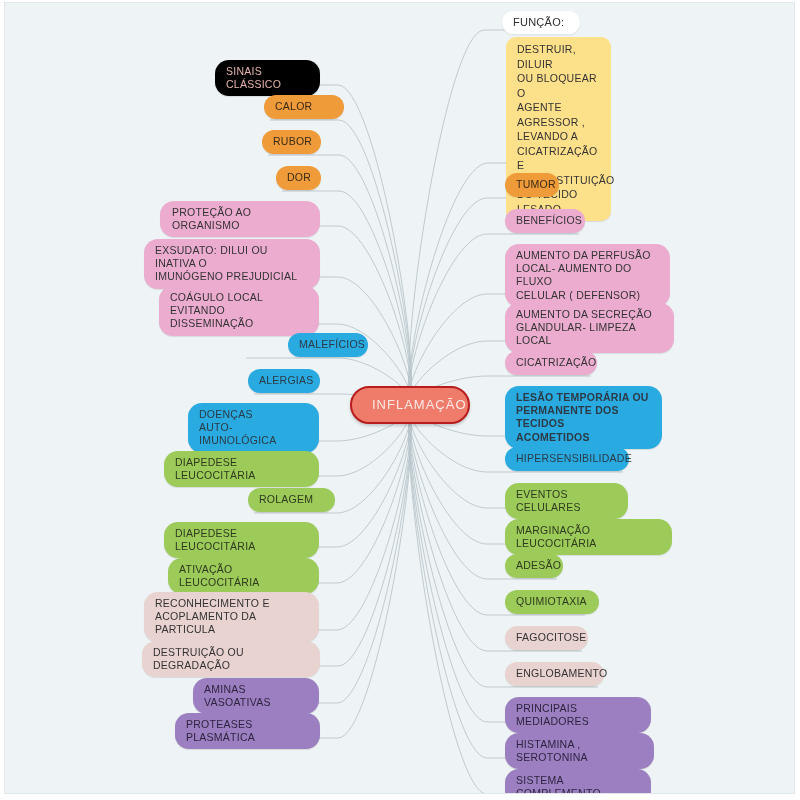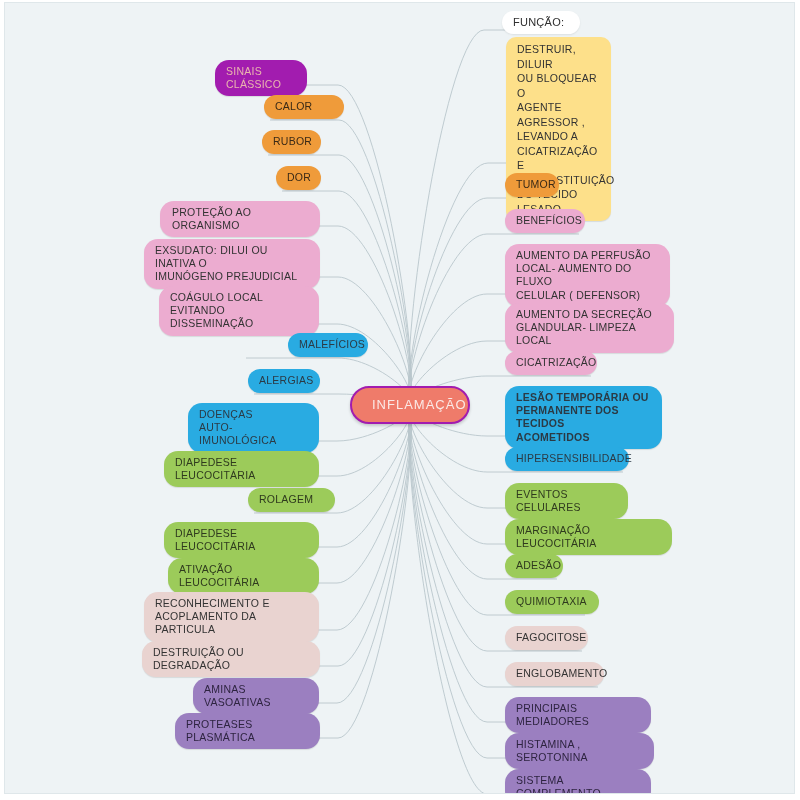--- a/index.html
+++ b/index.html
@@ -30,21 +30,21 @@
     font-size:10.5px;
     line-height:13.2px;
     letter-spacing:.25px;
     color:#333333;
     white-space:pre-line;
     text-align:left;
     box-shadow:0 1px 1px rgba(0,0,0,.10);
   }
   .node.center{
     border-radius:22px;
-    border:2px solid #a21caf;
+    border:2px solid #b91c1c;
     color:#fbe9e6;
     font-size:13px;
     letter-spacing:1px;
     padding:10px 20px;
     box-shadow:0 2px 3px rgba(0,0,0,.18);
   }
   .node.func-label{
     border-radius:13px;
     color:#2f2f2f;
     font-size:11px;
@@ -103,21 +103,21 @@
       <div class="node func-label" style="left: 497px; top: 2px; width: 78px; min-height: 22px; background: rgb(255, 255, 255); color: rgb(47, 47, 47);">FUNÇÃO:</div>
       <div class="node bigbox" style="left: 501px; top: 34px; width: 105px; min-height: 124px; background: rgb(253, 224, 138); color: rgb(51, 51, 51);">DESTRUIR, DILUIR
 OU BLOQUEAR O
 AGENTE
 AGRESSOR ,
 LEVANDO A
 CICATRIZAÇÃO E
 RECONSTITUIÇÃO
 DO TECIDO
 LESADO</div>
-      <div class="node" style="left: 210px; top: 57px; width: 92px; min-height: 24px; background: #a21caf; color: rgb(233, 181, 174);">SINAIS CLÁSSICO</div>
+      <div class="node" style="left: 210px; top: 57px; width: 105px; min-height: 24px; background: #000000; color: rgb(233, 181, 174);">SINAIS CLÁSSICO</div>
       <div class="node" style="left: 259px; top: 92px; width: 80px; min-height: 24px; background: rgb(239, 155, 58); color: rgb(58, 42, 22);">CALOR</div>
       <div class="node" style="left: 257px; top: 127px; width: 59px; min-height: 24px; background: rgb(239, 155, 58); color: rgb(58, 42, 22);">RUBOR</div>
       <div class="node" style="left: 271px; top: 163px; width: 45px; min-height: 24px; background: rgb(239, 155, 58); color: rgb(58, 42, 22);">DOR</div>
       <div class="node" style="left: 155px; top: 198px; width: 160px; min-height: 24px; background: rgb(236, 172, 208); color: rgb(51, 51, 51); padding-left: 12px;">PROTEÇÃO AO ORGANISMO</div>
       <div class="node" style="left: 139px; top: 236px; width: 176px; min-height: 36px; background: rgb(236, 172, 208); color: rgb(51, 51, 51);">EXSUDATO: DILUI OU INATIVA O
 IMUNÓGENO PREJUDICIAL</div>
       <div class="node" style="left: 154px; top: 283px; width: 160px; min-height: 36px; background: rgb(236, 172, 208); color: rgb(51, 51, 51);">COÁGULO LOCAL EVITANDO
 DISSEMINAÇÃO</div>
       <div class="node" style="left: 235px; top: 330px; width: 80px; min-height: 24px; background: rgb(41, 171, 226); color: rgb(43, 58, 69); margin-left: 48px;">MALEFÍCIOS</div>
       <div class="node" style="left: 243px; top: 366px; width: 72px; min-height: 24px; background: rgb(41, 171, 226); color: rgb(43, 58, 69);">ALERGIAS</div>

